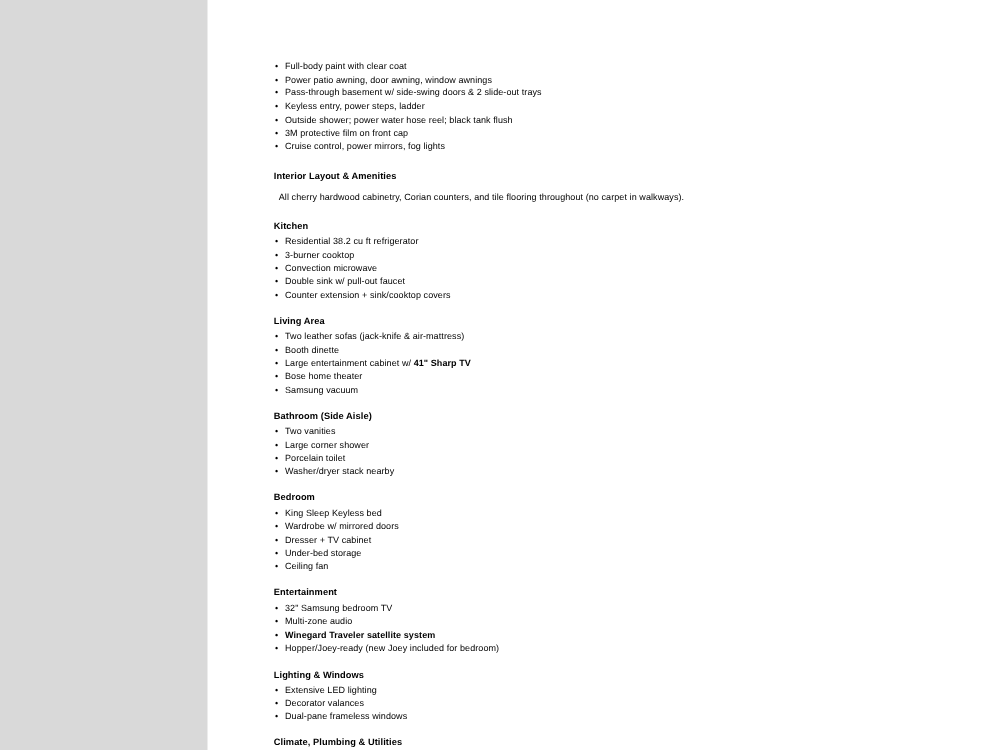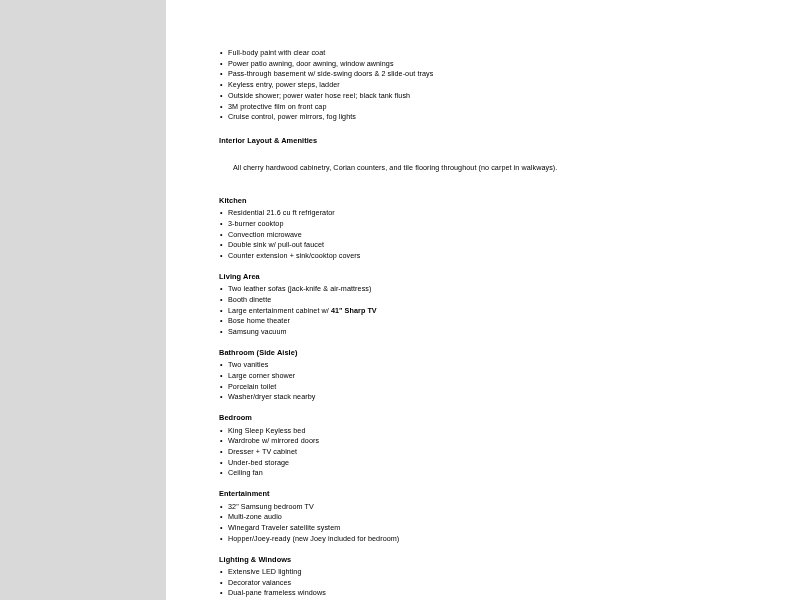--- a/index.html
+++ b/index.html
@@ -49,21 +49,21 @@
     left: 1px;
     top: 0;
   }
   .heading {
     font-weight: bold;
     font-size: 7.4px;
     margin: 0;
     white-space: nowrap;
   }
   .para {
-    margin: 14px;
+    margin: 4px;
     white-space: nowrap;
   }
   .gap-md { height: 10px; }
   .gap-lg { height: 13px; }
   .gap-xs { height: 3px; }
   b.inline { font-weight: bold; }
 </style>
 </head>
 <body>
 
@@ -84,21 +84,21 @@
 
     <div class="heading">Interior Layout &amp; Amenities</div>
     <div class="gap-xs"></div>
     <div class="para">All cherry hardwood cabinetry, Corian counters, and tile flooring throughout (no carpet in walkways).</div>
 
     <div class="gap-md"></div>
 
     <div class="heading">Kitchen</div>
     <div class="gap-xs"></div>
     <ul class="bullets">
-      <li>Residential 21.6 cu ft refrigerator</li>
+      <li>Residential 38.2 cu ft refrigerator</li>
       <li>3-burner cooktop</li>
       <li>Convection microwave</li>
       <li>Double sink w/ pull-out faucet</li>
       <li>Counter extension + sink/cooktop covers</li>
     </ul>
 
     <div class="gap-md"></div>
 
     <div class="heading">Living Area</div>
     <div class="gap-xs"></div>
@@ -133,21 +133,21 @@
       <li>Ceiling fan</li>
     </ul>
 
     <div class="gap-md"></div>
 
     <div class="heading">Entertainment</div>
     <div class="gap-xs"></div>
     <ul class="bullets">
       <li>32" Samsung bedroom TV</li>
       <li>Multi-zone audio</li>
-      <li style="font-weight: normal;">Winegard Traveler satellite system</li>
+      <li style="font-weight: bold;">Winegard Traveler satellite system</li>
       <li>Hopper/Joey-ready (new Joey included for bedroom)</li>
     </ul>
 
     <div class="gap-md"></div>
 
     <div class="heading">Lighting &amp; Windows</div>
     <div class="gap-xs"></div>
     <ul class="bullets">
       <li>Extensive LED lighting</li>
       <li>Decorator valances</li>

